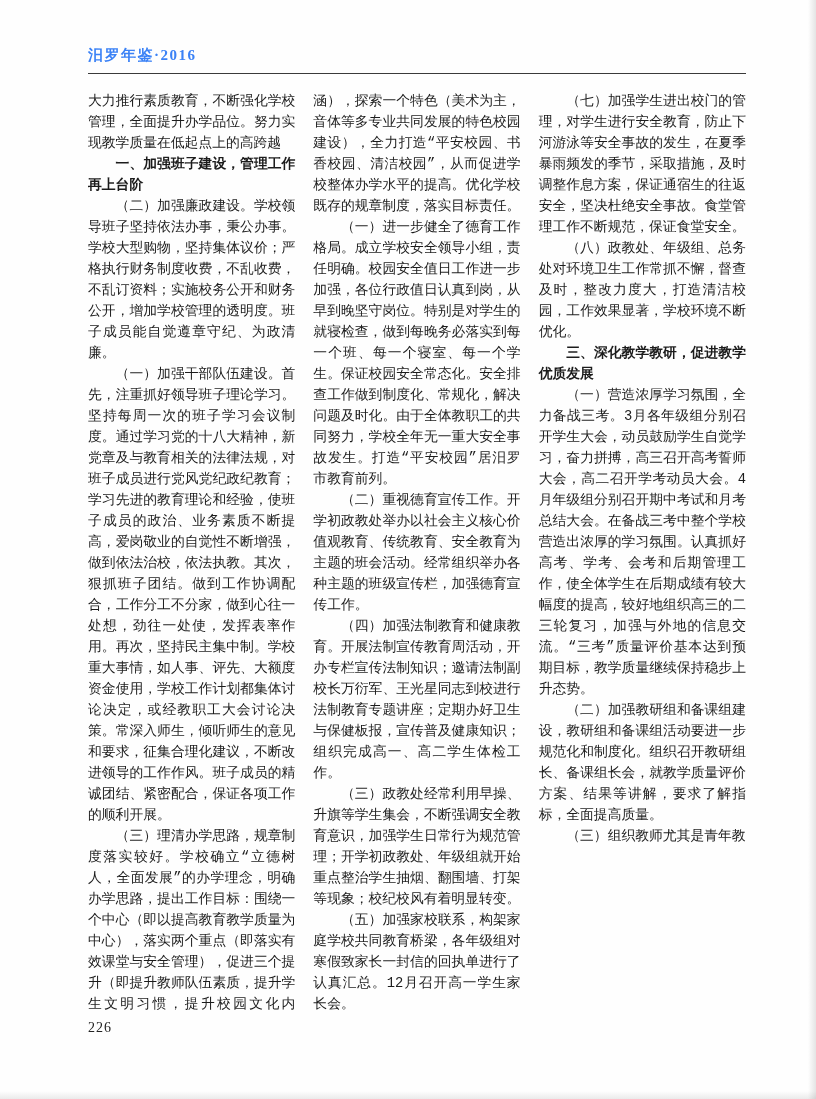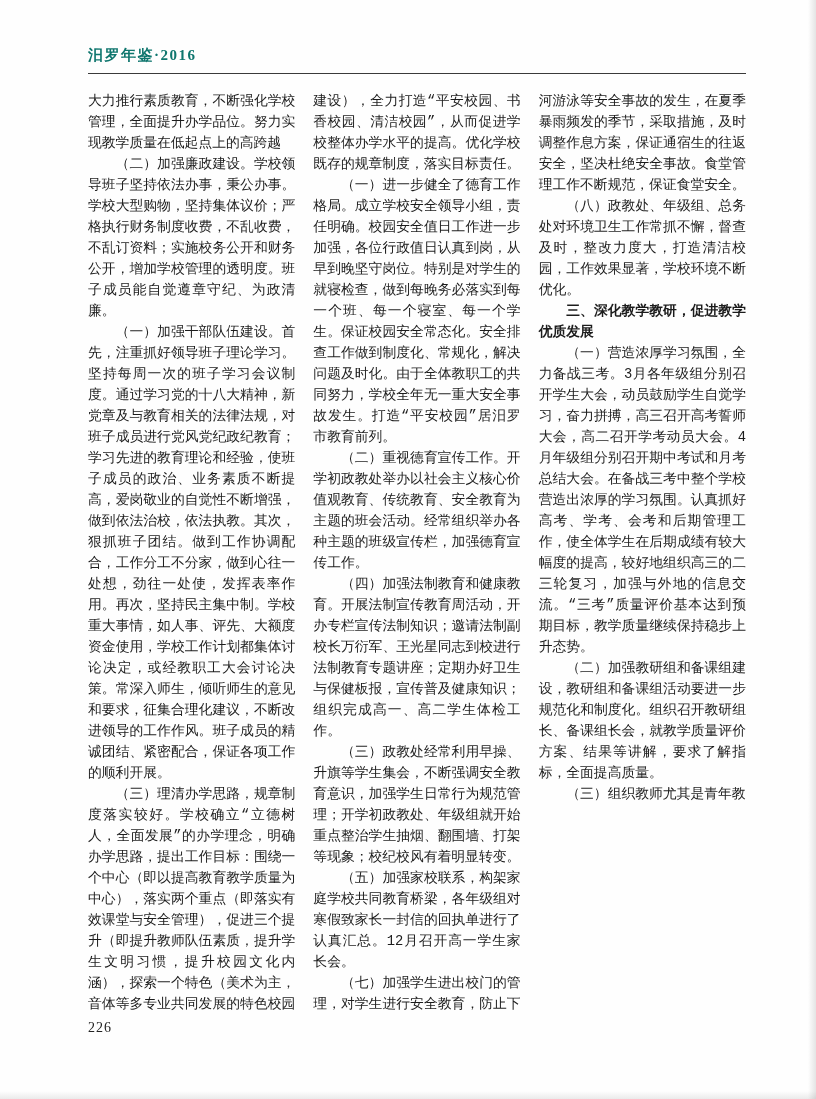--- a/index.html
+++ b/index.html
@@ -33,21 +33,21 @@
   .page-header {
     position: absolute;
     left: 88px;
     top: 46px;
     width: 658px;
   }
   .header-title {
     font-weight: bold;
     font-size: 15px;
     letter-spacing: 1.5px;
-    color: #0f766e;
+    color: #3b82f6;
   }
   .header-rule {
     margin-top: 8px;
     border-top: 1.5px solid #3a3a3a;
     height: 0;
     width: 100%;
   }
   .columns {
     position: absolute;
     left: 88px;
@@ -88,20 +88,21 @@
 
 <div class="page">
 
   <header class="page-header">
     <div class="header-title">汨罗年鉴·2016</div>
     <div class="header-rule"></div>
   </header>
 
   <main class="columns">
     <p class="continuation">大力推行素质教育，不断强化学校管理，全面提升办学品位。努力实现教学质量在低起点上的高跨越</p>
+    <p class="section">一、加强班子建设，管理工作再上台阶</p>
     <p>（二）加强廉政建设。学校领导班子坚持依法办事，秉公办事。学校大型购物，坚持集体议价；严格执行财务制度收费，不乱收费，不乱订资料；实施校务公开和财务公开，增加学校管理的透明度。班子成员能自觉遵章守纪、为政清廉。</p>
     <p>（一）加强干部队伍建设。首先，注重抓好领导班子理论学习。坚持每周一次的班子学习会议制度。通过学习党的十八大精神，新党章及与教育相关的法律法规，对班子成员进行党风党纪政纪教育；学习先进的教育理论和经验，使班子成员的政治、业务素质不断提高，爱岗敬业的自觉性不断增强，做到依法治校，依法执教。其次，狠抓班子团结。做到工作协调配合，工作分工不分家，做到心往一处想，劲往一处使，发挥表率作用。再次，坚持民主集中制。学校重大事情，如人事、评先、大额度资金使用，学校工作计划都集体讨论决定，或经教职工大会讨论决策。常深入师生，倾听师生的意见和要求，征集合理化建议，不断改进领导的工作作风。班子成员的精诚团结、紧密配合，保证各项工作的顺利开展。</p>
     <p>（三）理清办学思路，规章制度落实较好。学校确立“立德树人，全面发展”的办学理念，明确办学思路，提出工作目标：围绕一个中心（即以提高教育教学质量为中心），落实两个重点（即落实有效课堂与安全管理），促进三个提升（即提升教师队伍素质，提升学生文明习惯，提升校园文化内涵），探索一个特色（美术为主，音体等多专业共同发展的特色校园建设），全力打造“平安校园、书香校园、清洁校园”，从而促进学校整体办学水平的提高。优化学校既存的规章制度，落实目标责任。</p>
     <p>（一）进一步健全了德育工作格局。成立学校安全领导小组，责任明确。校园安全值日工作进一步加强，各位行政值日认真到岗，从早到晚坚守岗位。特别是对学生的就寝检查，做到每晚务必落实到每一个班、每一个寝室、每一个学生。保证校园安全常态化。安全排查工作做到制度化、常规化，解决问题及时化。由于全体教职工的共同努力，学校全年无一重大安全事故发生。打造“平安校园”居汨罗市教育前列。</p>
     <p>（二）重视德育宣传工作。开学初政教处举办以社会主义核心价值观教育、传统教育、安全教育为主题的班会活动。经常组织举办各种主题的班级宣传栏，加强德育宣传工作。</p>
     <p>（四）加强法制教育和健康教育。开展法制宣传教育周活动，开办专栏宣传法制知识；邀请法制副校长万衍军、王光星同志到校进行法制教育专题讲座；定期办好卫生与保健板报，宣传普及健康知识；组织完成高一、高二学生体检工作。</p>
     <p>（三）政教处经常利用早操、升旗等学生集会，不断强调安全教育意识，加强学生日常行为规范管理；开学初政教处、年级组就开始重点整治学生抽烟、翻围墙、打架等现象；校纪校风有着明显转变。</p>
     <p>（五）加强家校联系，构架家庭学校共同教育桥梁，各年级组对寒假致家长一封信的回执单进行了认真汇总。12月召开高一学生家长会。</p>
     <p>（七）加强学生进出校门的管理，对学生进行安全教育，防止下河游泳等安全事故的发生，在夏季暴雨频发的季节，采取措施，及时调整作息方案，保证通宿生的往返安全，坚决杜绝安全事故。食堂管理工作不断规范，保证食堂安全。</p>
     <p>（八）政教处、年级组、总务处对环境卫生工作常抓不懈，督查及时，整改力度大，打造清洁校园，工作效果显著，学校环境不断优化。</p>

